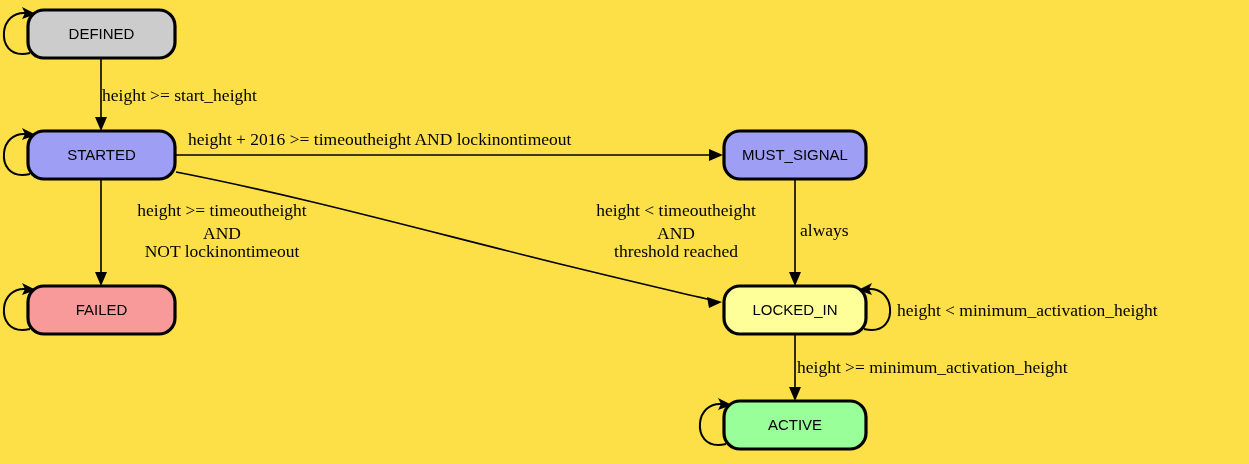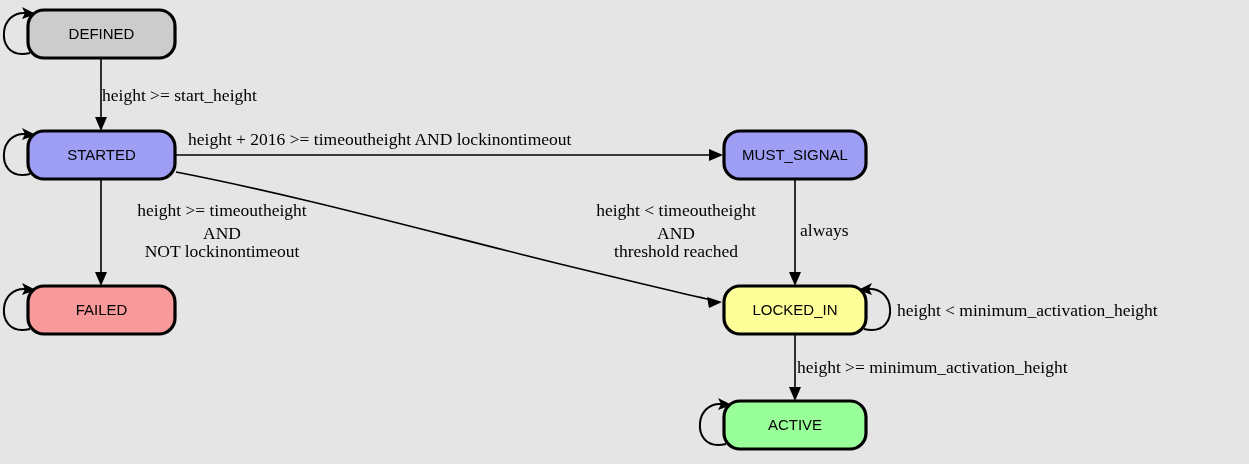--- a/index.html
+++ b/index.html
@@ -53,21 +53,21 @@
     font-family: "Liberation Serif", serif;
     font-size: 17.5px;
     fill: #000000;
   }
   .edge-label.anchor-start { text-anchor: start; }
   .edge-label.anchor-middle { text-anchor: middle; }
 </style>
 </head>
 <body>
 
-<div id="diagram-root" style="background: #e5e5e5;">
+<div id="diagram-root" style="background: #fde047;">
   <svg id="graph" viewBox="0 0 1249 464" xmlns="http://www.w3.org/2000/svg">
 
     <g>
       <path class="loop-line" d="M 30,53 C 8,58 3,42 4,32 C 5,21 13,12 26,13"></path>
       <polygon class="arrow-head" points="22,7 36,14 22,19 25,13"></polygon>
     </g>
 
     <g>
       <path class="loop-line" d="M 30,174 C 8,179 3,163 4,153 C 5,142 13,133 26,134"></path>
       <polygon class="arrow-head" points="22,128 36,135 22,140 25,134"></polygon>

